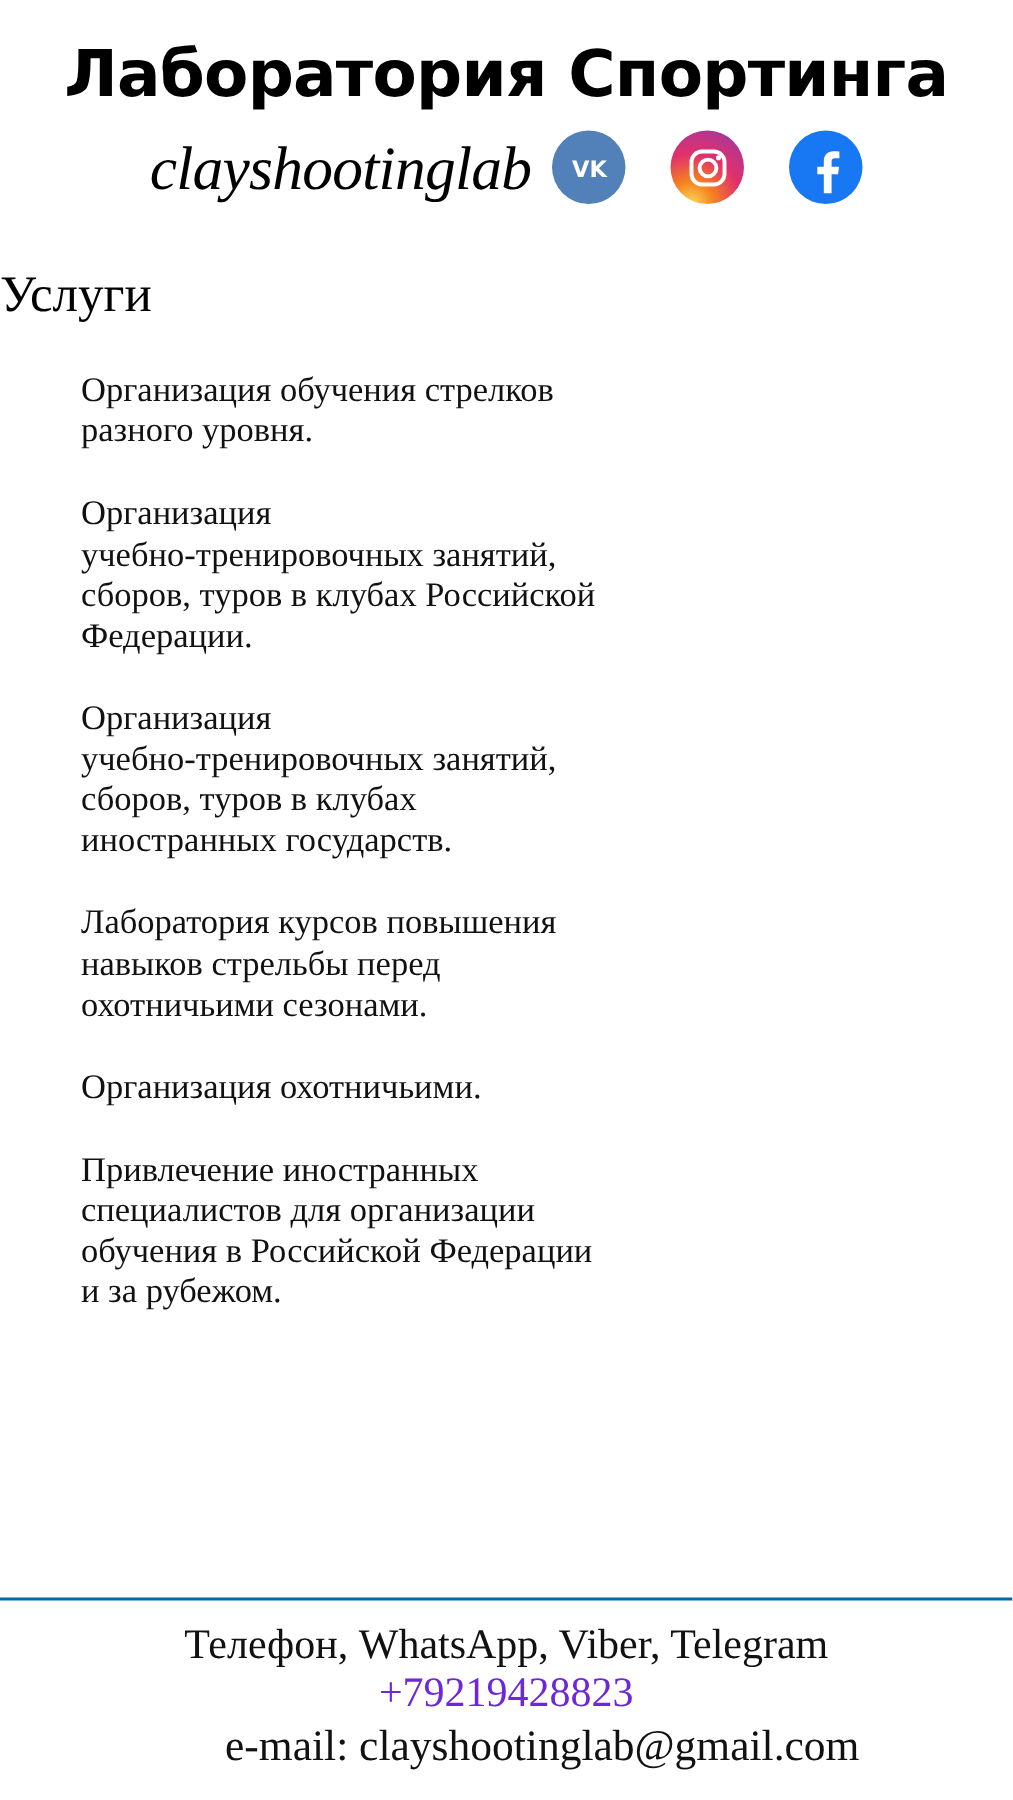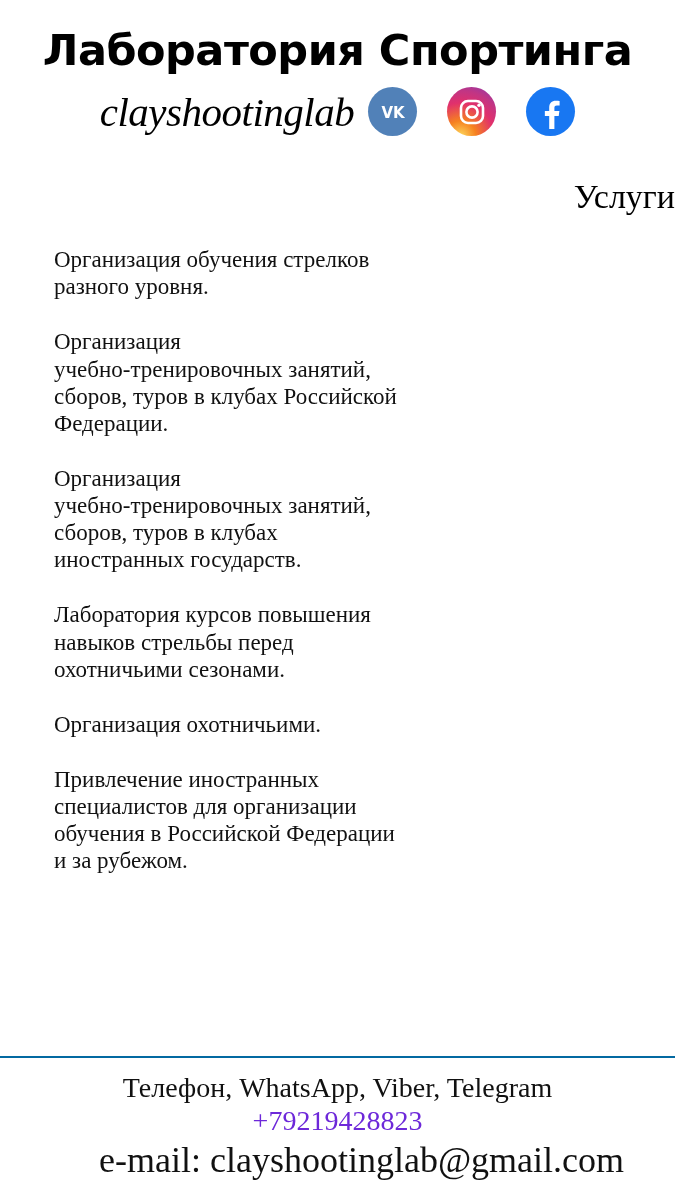--- a/index.html
+++ b/index.html
@@ -66,21 +66,21 @@
   }
   .social-badge svg { display: block; }
   .vk { background: #5181b8; }
   .fb { background: #1877f2; }
   .ig {
     background: radial-gradient(circle at 28% 100%, #fdd85d 0%, #f6821f 25%, #e1306c 55%, #c13584 75%, #833ab4 100%);
   }
 
   
   .section-title {
-    text-align: right;
+    text-align: left;
     font-size: 34px;
     margin-top: 42px;
     color: #000000;
     font-family: "Liberation Serif", serif;
   }
 
   
   .services {
     margin-top: 30px;
     padding: 0 54px 0 54px;
@@ -108,21 +108,21 @@
     line-height: 1.15;
     color: #111111;
     font-family: "Liberation Serif", serif;
   }
   .footer-phone {
     font-size: 28px;
     line-height: 1.15;
     color: #6d28d9;
   }
   .footer-email {
-    font-size: 36px;
+    font-size: 29px;
     line-height: 1.2;
     color: #111111;
     margin-top: 2px;
     margin-left: 48px;
   }
 </style>
 </head>
 <body>
 
 <div class="page">

